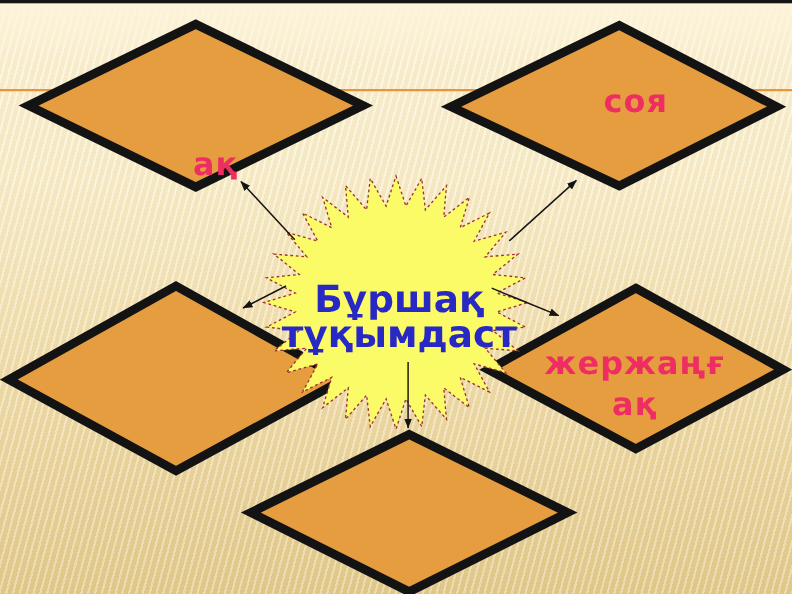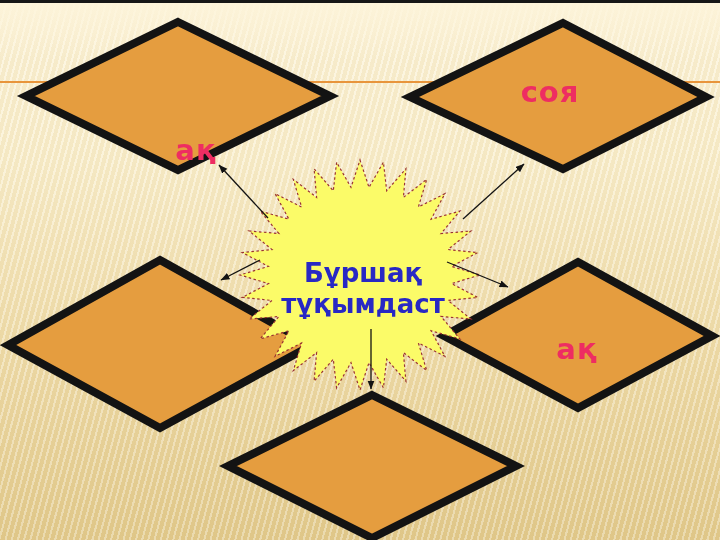--- a/index.html
+++ b/index.html
@@ -20,21 +20,21 @@
   .arrow{stroke:var(--arrow,#111);stroke-width:1.3;}
   .arrowhead{fill:var(--arrow,#111);}
   .label{
     position:absolute;transform:translate(-50%,-50%);
     font-weight:bold;font-size:29px;line-height:37px;letter-spacing:1px;
     color:var(--label-text,#EE2D62);text-align:center;white-space:nowrap;
   }
   .label span{display:block;}
   .center-label{
     position:absolute;transform:translate(-50%,-50%);
-    font-weight:bold;font-size:26px;line-height:31px;
+    font-weight:bold;font-size:34px;line-height:31px;
     color:var(--center-text,#2828C4);text-align:center;white-space:nowrap;
   }
   .center-label span{display:block;}
 </style>
 </head>
 <body>
 
 <div class="slide" style="--diamond-fill: #E59D3F; --diamond-border: #131313; --label-text: #EE2D62; --center-text: #2828C4; --star-fill: #FBFB68; --star-outline: #9B3232; --accent-line: #E8953C; --arrow: #131313; --top-bar: #161616;">
   <div class="top-soft"></div>
   <div class="top-bar"></div>
@@ -60,26 +60,27 @@
     <line class="arrow" x1="463" y1="219" x2="524" y2="164" marker-end="url(#ah)"></line>
     <line class="arrow" x1="260" y1="260" x2="221" y2="280" marker-end="url(#ah)"></line>
     <line class="arrow" x1="447" y1="262" x2="508" y2="287" marker-end="url(#ah)"></line>
     <line class="arrow" x1="371" y1="329" x2="371" y2="389" marker-end="url(#ah)"></line>
   </svg>
 
   <div class="label" style="left:196px;top:150px;">
     <span>ақ</span>
   </div>
 
-  <div class="label" style="left:550px;top:92px;">
+  <div class="label" style="left:578px;top:92px;">
     <span>соя</span>
   </div>
 
 
   <div class="label" style="left:577px;top:349px;">
+    <span>жержаңғ</span>
     <span>ақ</span>
   </div>
 
 
   <div class="center-label" style="left:363px;top:289px;">
     <span>Бұршақ</span>
     <span>тұқымдаст</span>
   </div>
 </div>
 

